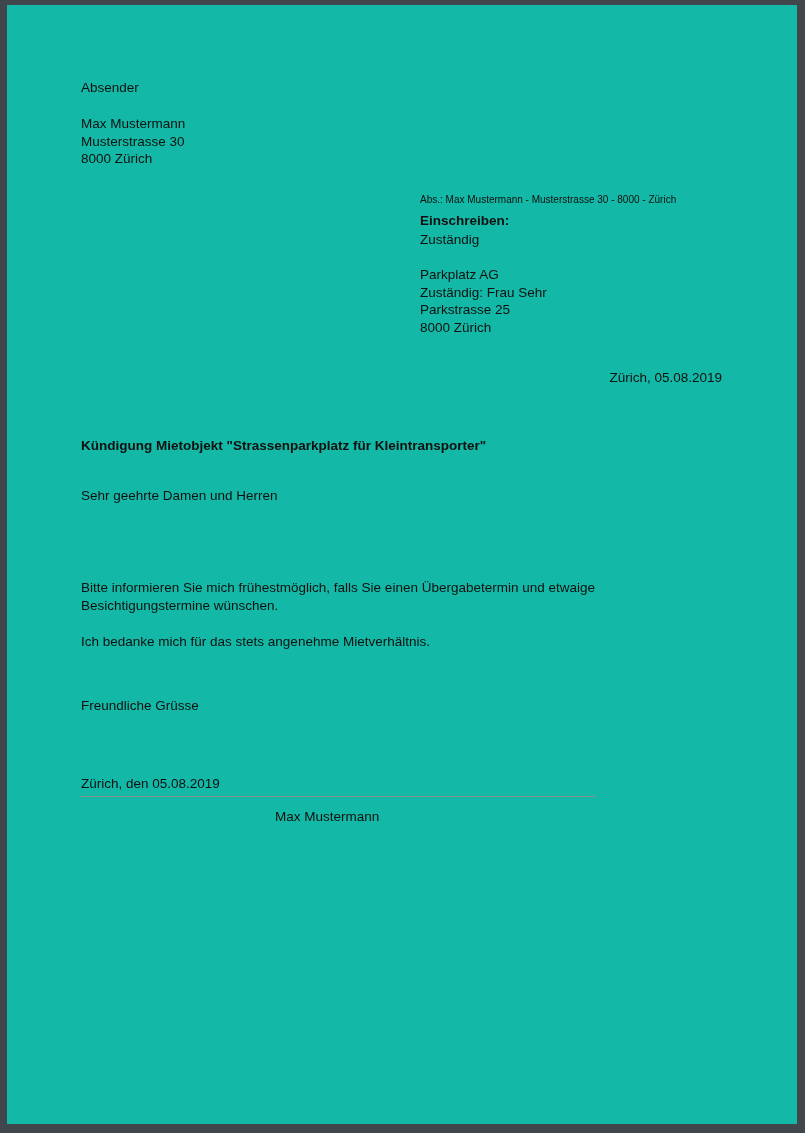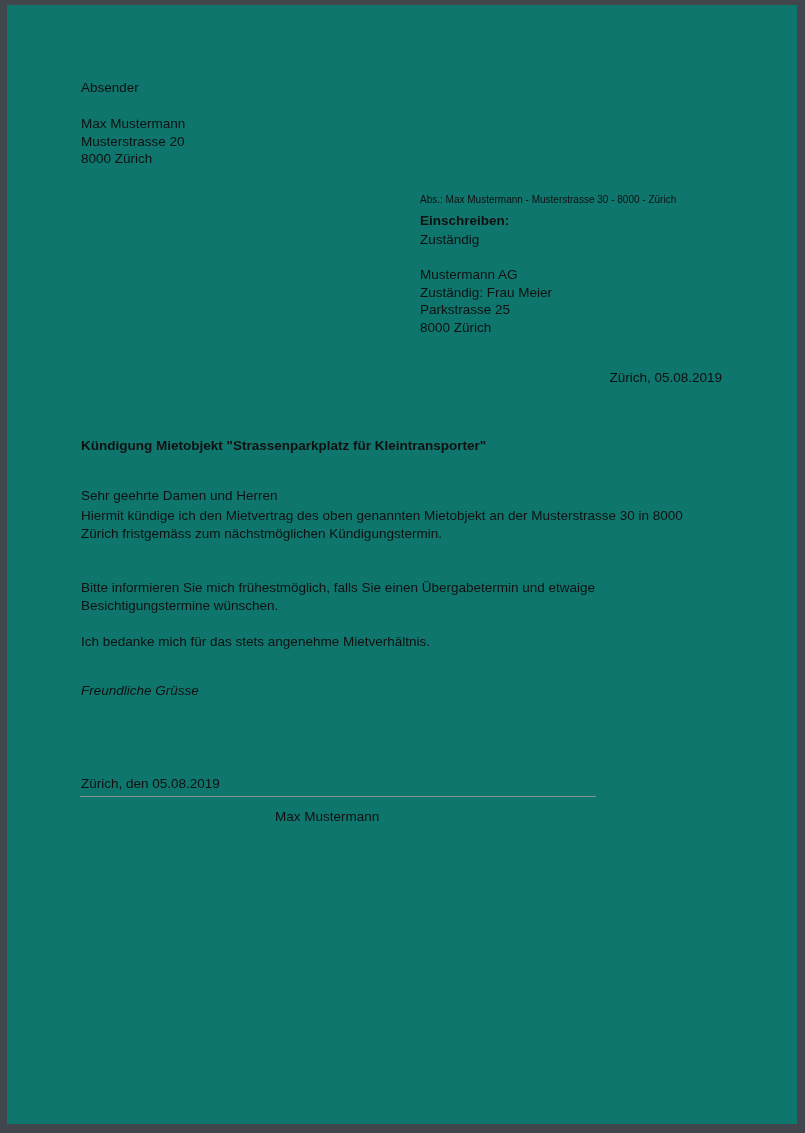--- a/index.html
+++ b/index.html
@@ -13,21 +13,21 @@
     background: #41464c;
     font-family: "Liberation Sans", "DejaVu Sans", sans-serif;
     overflow: hidden;
   }
   .page {
     position: absolute;
     top: 5px;
     left: 7px;
     right: 8px;
     bottom: 9px;
-    background: #0f766e;
+    background: #14b8a6;
     color: #101010;
     font-size: 13.5px;
     line-height: 17.5px;
   }
   .abs { position: absolute; }
   .bold { font-weight: bold; }
   .small-line {
     font-size: 10px;
     line-height: 10px;
     color: #101010;
@@ -41,50 +41,49 @@
 </style>
 </head>
 <body>
 
 <div class="page">
 
   <div class="abs" style="left:74px; top:74px;">Absender</div>
 
   <div class="abs" style="left:74px; top:110px;">
     <div>Max Mustermann</div>
-    <div>Musterstrasse 20</div>
+    <div>Musterstrasse 30</div>
     <div>8000 Zürich</div>
   </div>
 
   <div class="abs small-line" style="left:413px; top:190px;">Abs.: Max Mustermann - Musterstrasse 30 - 8000 - Zürich</div>
 
   <div class="abs bold" style="left:413px; top:207px;">Einschreiben:</div>
 
   <div class="abs" style="left:413px; top:226px;">Zuständig</div>
 
   <div class="abs" style="left:413px; top:261px;">
-    <div>Mustermann AG</div>
-    <div>Zuständig: Frau Meier</div>
+    <div>Parkplatz AG</div>
+    <div>Zuständig: Frau Sehr</div>
     <div>Parkstrasse 25</div>
     <div>8000 Zürich</div>
   </div>
 
   <div class="abs" style="right:75px; top:364px;margin-left:36px;">Zürich, 05.08.2019</div>
 
   <div class="abs bold" style="left:74px; top:432px;">Kündigung Mietobjekt "Strassenparkplatz für Kleintransporter"</div>
 
   <div class="abs" style="left:74px; top:482px;">Sehr geehrte Damen und Herren</div>
 
-  <div class="abs para" style="left:74px; top:502px;">Hiermit kündige ich den Mietvertrag des oben genannten Mietobjekt an der Musterstrasse 30 in 8000 Zürich fristgemäss zum nächstmöglichen Kündigungstermin.</div>
 
   <div class="abs para" style="left:74px; top:574px;">Bitte informieren Sie mich frühestmöglich, falls Sie einen Übergabetermin und etwaige Besichtigungstermine wünschen.</div>
 
   <div class="abs para" style="left:74px; top:628px;">Ich bedanke mich für das stets angenehme Mietverhältnis.</div>
 
-  <div class="abs" style="left:74px; top:677px;font-style:italic;">Freundliche Grüsse</div>
+  <div class="abs" style="left:74px; top:692px;">Freundliche Grüsse</div>
 
   <hr class="abs sig-rule" style="left:73px; top:791px; width:516px;">
 
   <div class="abs" style="left:74px; top:770px;">Zürich, den 05.08.2019</div>
 
   <div class="abs" style="left:268px; top:803px;">Max Mustermann</div>
 
 </div>
 
 </body></html>

